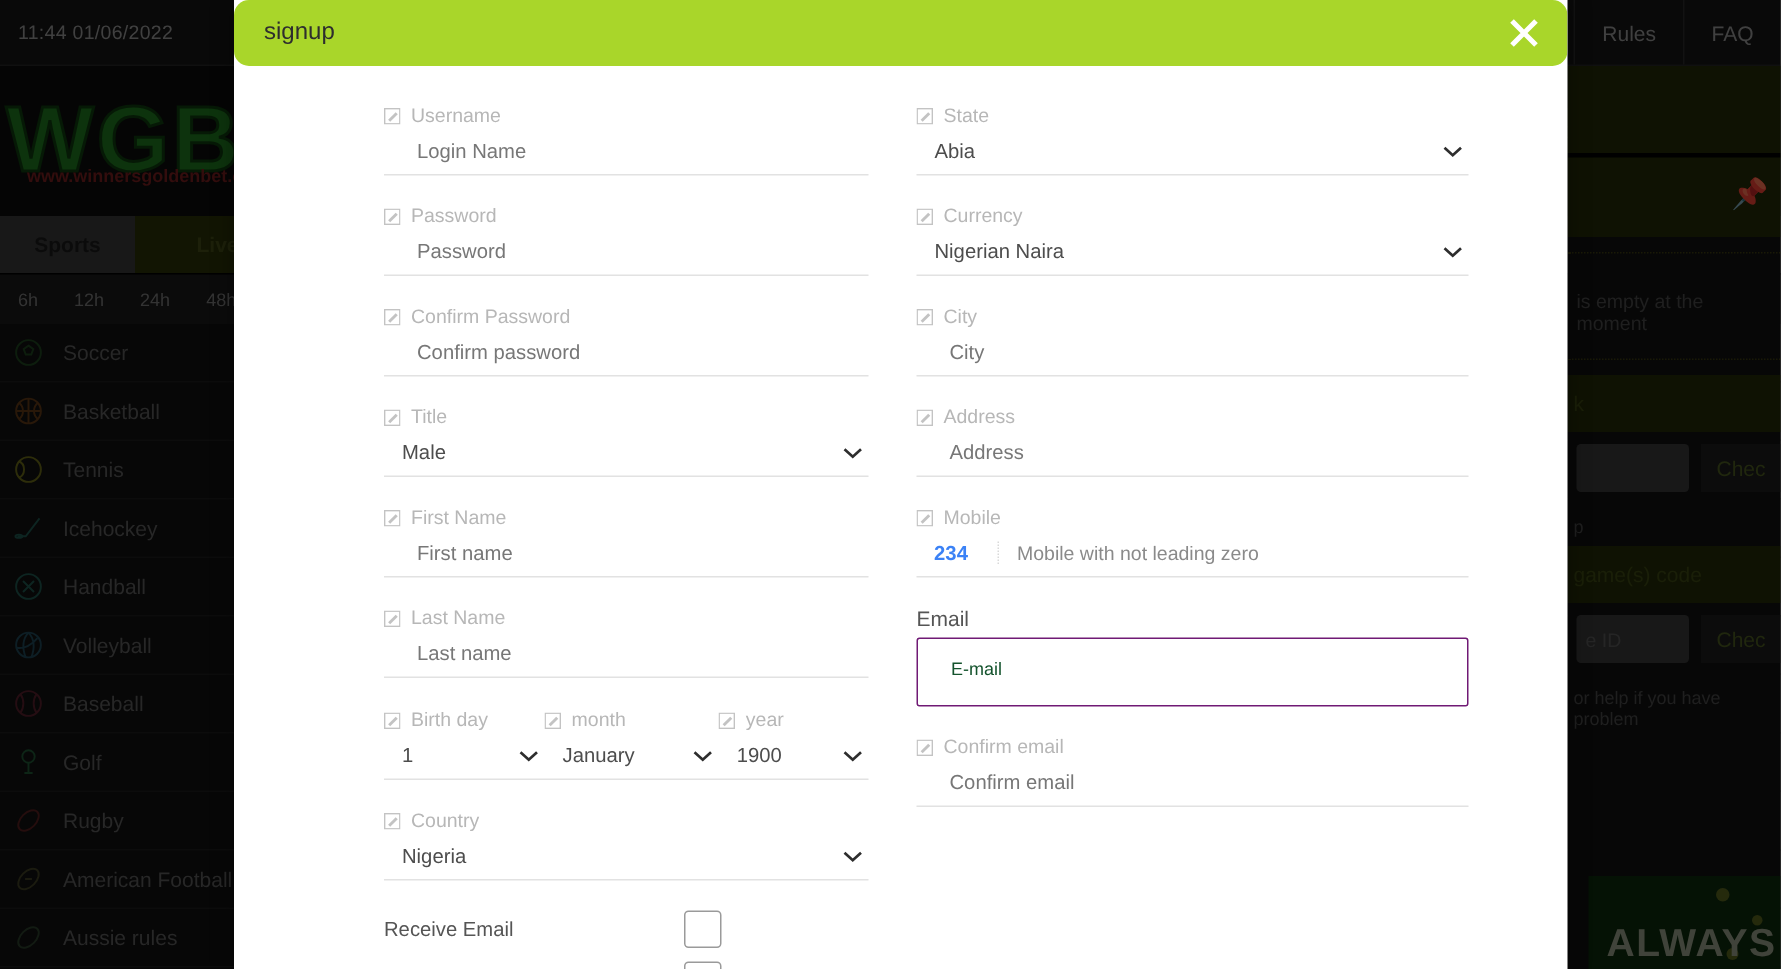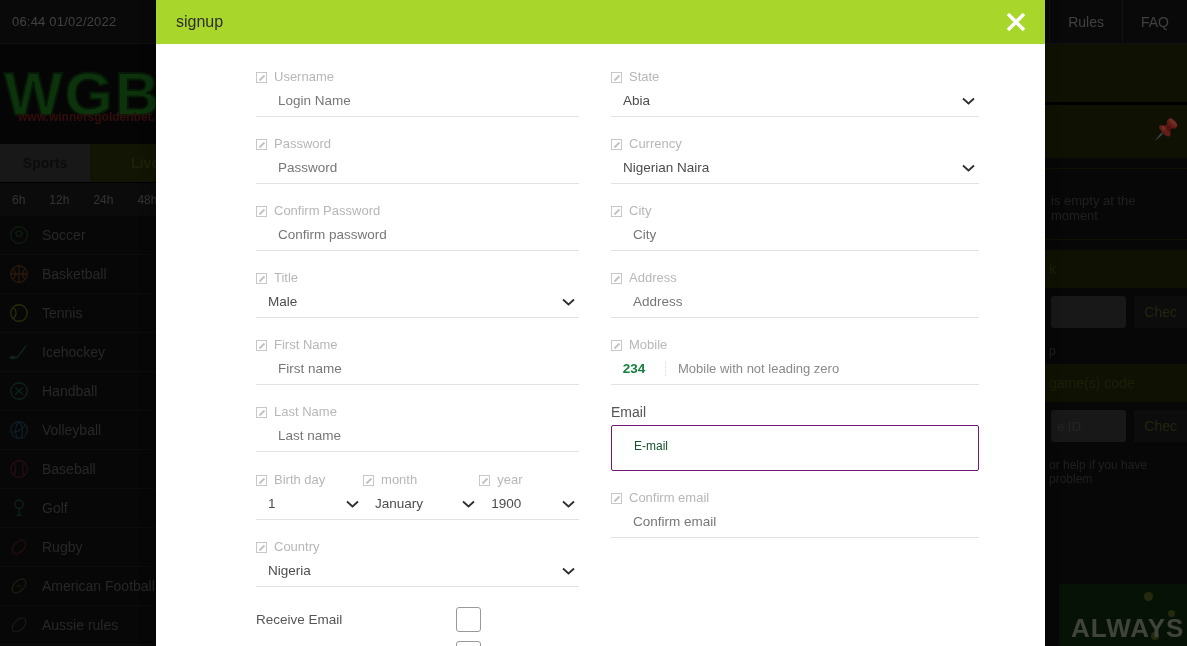--- a/index.html
+++ b/index.html
@@ -109,20 +109,21 @@
 
   
   .modal {
     position: absolute; left: 156px; top: 0; width: 889px; height: 646px;
     background: #ffffff; overflow: hidden;
     box-shadow: 0 0 14px rgba(0,0,0,.35);
   }
   .modal-header {
     height: 44px; background: #a9d62a; display: flex; align-items: center;
     position: relative;
+    border-radius: 10px;
   }
   .modal-title {
     margin-left: 20px; font-size: 16px; color: #2e2e2e;
   }
   .modal-close {
     position: absolute; right: 16px; top: 50%; transform: translateY(-50%);
     width: 26px; height: 26px; cursor: pointer;
   }
   .modal-close svg { display: block; }
 
@@ -161,21 +162,21 @@
   .bd-day   { width: 118px; }
   .bd-month { width: 128px; }
   .bd-year  { width: 110px; }
   .row3-controls { display: flex; border-bottom: 1px solid #e2e2e2; padding-bottom: 8px; }
   .row3-controls .cell { display: flex; align-items: center; justify-content: space-between; font-size: 13.5px; color: #4d4d4d;}
   .row3-controls .cell span.v { padding-left: 12px; }
 
   
   .mobile-control { padding-left: 0; display: flex; align-items: center; }
   .mobile-prefix {
-    width: 55px; text-align: center; font-size: 13.5px; color: #15803d; font-weight: bold;
+    width: 55px; text-align: center; font-size: 13.5px; color: #3b82f6; font-weight: bold;
     border-right: 1px dotted #d9d9d9; padding-right: 8px;
   }
   .mobile-ph { padding-left: 12px; color: #8a8a8a; font-size: 13px; }
 
   
   .field-boxed .field-label { color: #555; font-size: 14px; margin-bottom: 6px;}
   .boxed-control {
     border: 1px solid #701a75; border-radius: 2px;
     padding: 10px 0 14px 22px; font-size: 12px; color: #14532d;
     min-height: 46px; display: flex; align-items: center;
@@ -192,21 +193,21 @@
   .checkbox-row.second { margin-top: 9px; }
 </style>
 </head>
 <body>
 
 <div id="root">
 
   <div class="bg-page">
 
     <div class="bg-topbar">
-      <div class="bg-clock">06:44 01/02/2022</div>
+      <div class="bg-clock">11:44 01/06/2022</div>
       <div class="bg-topnav">
         <div class="bg-topnav-item">ct Us</div>
         <div class="bg-topnav-item">Rules</div>
         <div class="bg-topnav-item">FAQ</div>
       </div>
     </div>
 
     <div class="bg-logoband">
       <div class="bg-logo">WGB</div>
       <div class="bg-logo-sub">www.winnersgoldenbet.com</div>

